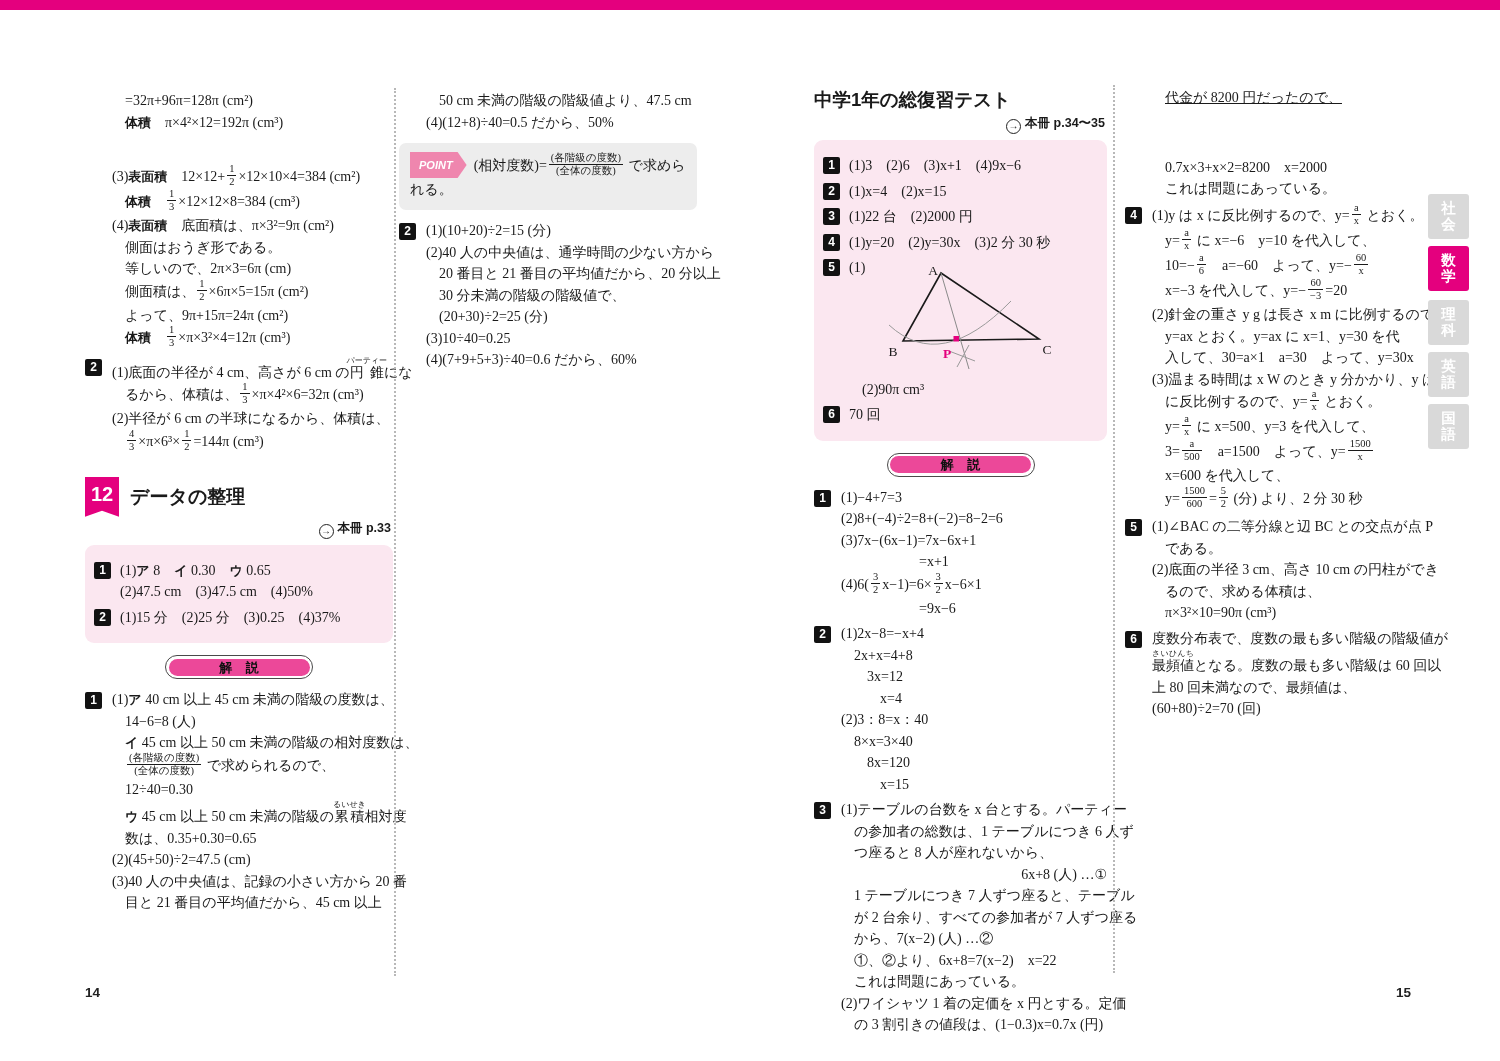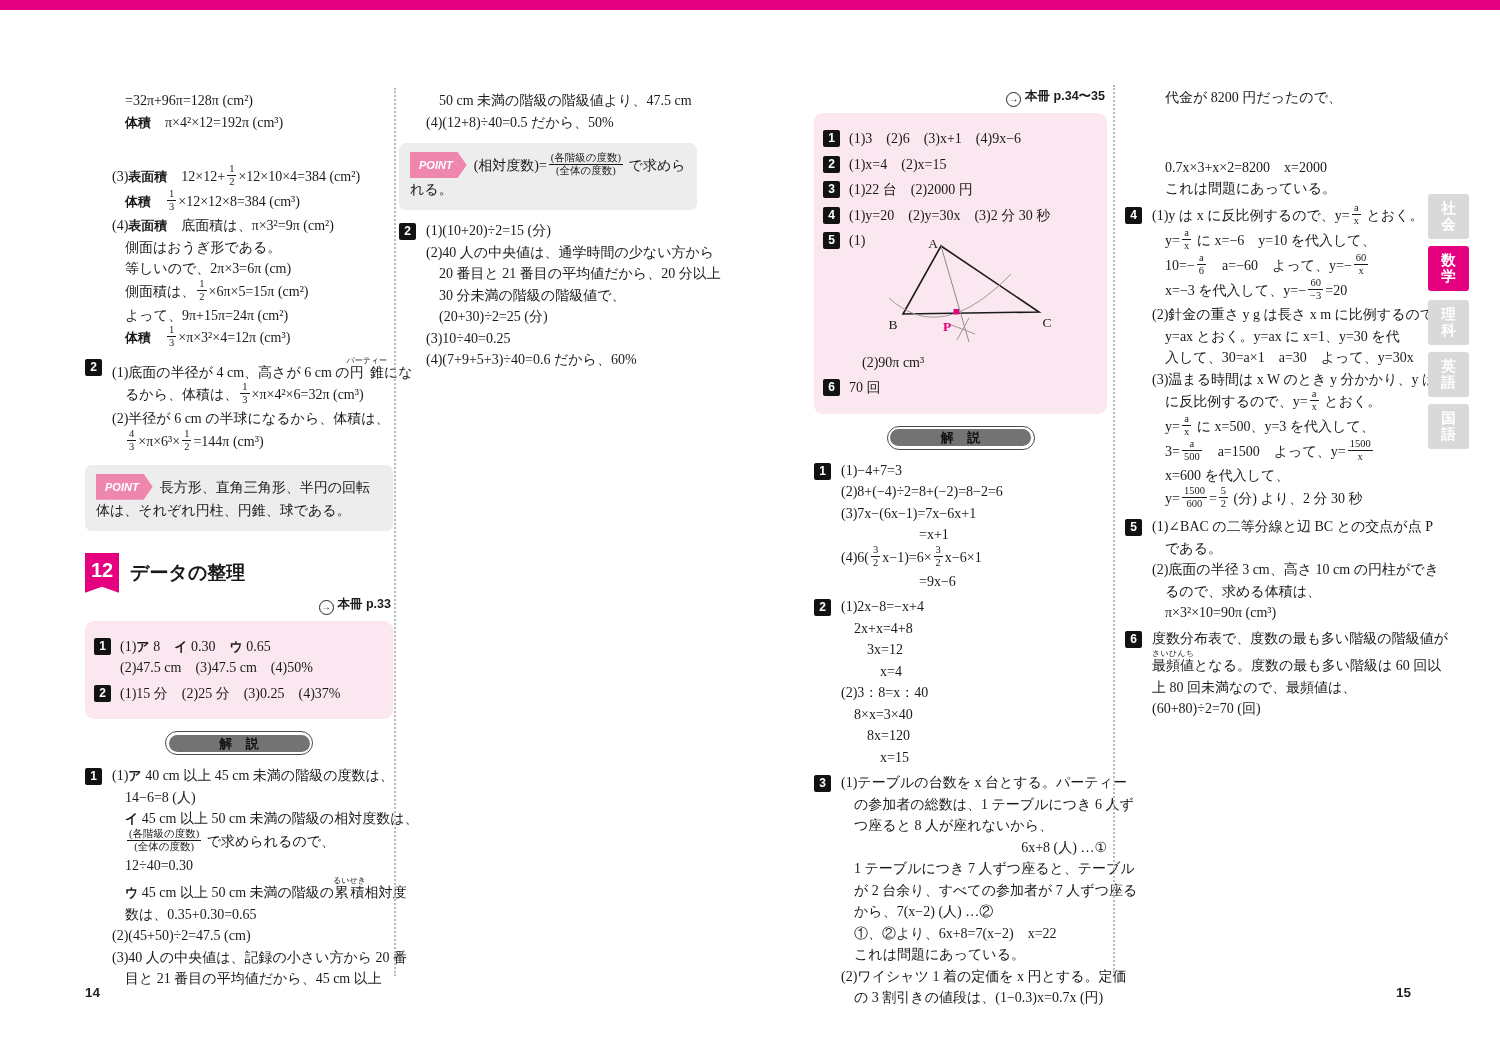--- a/index.html
+++ b/index.html
@@ -50,21 +50,21 @@
   .testtitle { font-family:"Liberation Sans",sans-serif; font-weight:bold; font-size:18.5px; margin-top:2px; }
   .refrow { text-align:right; font-family:"Liberation Sans",sans-serif; font-weight:bold; font-size:12.5px; margin:3px 2px 6px 0; }
   .refcirc { display:inline-block; width:15px; height:15px; border:1.3px solid #222; border-radius:50%;
              font-size:10px; line-height:12px; text-align:center; margin-right:4px; vertical-align:-2px; font-weight:normal; }
 
   .ansbox { background:#fbe7f0; border-radius:9px; padding:11px 9px; margin:6px 0 10px 0; }
   .ansrow { position:relative; padding-left:26px; margin:4px 0; }
   .ansrow > .badge { position:absolute; left:0; top:2px; }
 
   .kaisetsu { width:148px; margin:12px auto 10px auto; border:1.5px solid #4a4a4a; border-radius:14px; padding:2.5px; background:#fff; }
-  .kaisetsu .inner { background:#737373; border-radius:9px; text-align:center;
+  .kaisetsu .inner { background:#ec4899; border-radius:9px; text-align:center;
     font-family:"Liberation Sans",sans-serif; font-weight:bold; font-size:13px;
     letter-spacing:5px; line-height:17px; color:#111; padding-left:5px; }
 
   .figwrap { position:relative; height:100px; }
   .figwrap svg { position:absolute; left:14px; top:-16px; }
 
   .pagenum { position:absolute; font-family:"Liberation Sans",sans-serif; font-weight:bold; font-size:13.5px; color:#222; }
 
   .tab { position:absolute; left:1428px; width:41px; height:45px; border-radius:3px;
          display:flex; flex-direction:column; align-items:center; justify-content:center;
@@ -113,23 +113,20 @@
           <span class="den">3</span>
         </span>×π×4²×6=32π (cm³)</div>
       <div class="line" style="padding-left: 0px;">(2)半径が 6 cm の半球になるから、体積は、</div>
       <div class="line" style="padding-left: 13px;"><span class="frac">
           <span class="num">4</span>
           <span class="den">3</span>
         </span>×π×6³×<span class="frac">
           <span class="num">1</span>
           <span class="den">2</span>
         </span>=144π (cm³)</div>
-    </div>
-    <div class="pointbox">
-      <div class="line"><span class="pbadge">POINT</span>長方形、直角三角形、半円の回転体は、それぞれ円柱、円錐、球である。</div>
     </div>
     <div class="secrow">
       <div class="ribbon">12</div>
       <div class="sectitle">データの整理</div>
     </div>
     <div class="refrow"><span class="refcirc">→</span>本冊 p.33</div>
     <div class="ansbox">
       <div class="ansrow">
         <span class="badge">1</span>
         <div class="line" style="padding-left: 0px;">(1)<span class="bseg">ア</span> 8　<span class="bseg">イ</span> 0.30　<span class="bseg">ウ</span> 0.65</div>
@@ -178,20 +175,21 @@
       <div class="line" style="padding-left: 0px;">(2)40 人の中央値は、通学時間の少ない方から</div>
       <div class="line" style="padding-left: 13px;">20 番目と 21 番目の平均値だから、20 分以上</div>
       <div class="line" style="padding-left: 13px;">30 分未満の階級の階級値で、</div>
       <div class="line" style="padding-left: 13px;">(20+30)÷2=25 (分)</div>
       <div class="line" style="padding-left: 0px;">(3)10÷40=0.25</div>
       <div class="line" style="padding-left: 0px;">(4)(7+9+5+3)÷40=0.6 だから、60%</div>
     </div>
   </div>
 
 <div class="col" style="left:814px; top:85px; width:293px;">
+    <div class="testtitle">中学1年の総復習テスト</div>
     <div class="refrow"><span class="refcirc">→</span>本冊 p.34〜35</div>
     <div class="ansbox">
       <div class="ansrow">
         <span class="badge">1</span>
         <div class="line" style="padding-left: 0px;">(1)3　(2)6　(3)x+1　(4)9x−6</div>
       </div>
       <div class="ansrow">
         <span class="badge">2</span>
         <div class="line" style="padding-left: 0px;">(1)x=4　(2)x=15</div>
       </div>
@@ -266,21 +264,21 @@
       <div class="line" style="padding-left: 13px;">から、7(x−2) (人) …②</div>
       <div class="line" style="padding-left: 13px;">①、②より、6x+8=7(x−2)　x=22</div>
       <div class="line" style="padding-left: 13px;">これは問題にあっている。</div>
       <div class="line" style="padding-left: 0px;">(2)ワイシャツ 1 着の定価を x 円とする。定価</div>
       <div class="line" style="padding-left: 13px;">の 3 割引きの値段は、(1−0.3)x=0.7x (円)</div>
     </div>
   </div>
 <div class="divider" style="left:1113px; top:85px; height:888px;"></div>
 <div class="col" style="left:1125px; top:85px; width:296px;">
     <div class="block">
-      <div class="line" style="padding-left: 13px;">代金が 8200 円だったので、</div>
+      <div class="line" style="padding-left: 13px; text-decoration: underline;">代金が 8200 円だったので、</div>
       <div class="line" style="padding-left: 13px; margin-top: 48px;">0.7x×3+x×2=8200　x=2000</div>
       <div class="line" style="padding-left: 13px;">これは問題にあっている。</div>
     </div>
     <div class="block">
       <span class="badge">4</span>
       <div class="line" style="padding-left: 0px;">(1)y は x に反比例するので、y=<span class="frac">
           <span class="num">a</span>
           <span class="den">x</span>
         </span> とおく。</div>
       <div class="line" style="padding-left: 13px;">y=<span class="frac">

